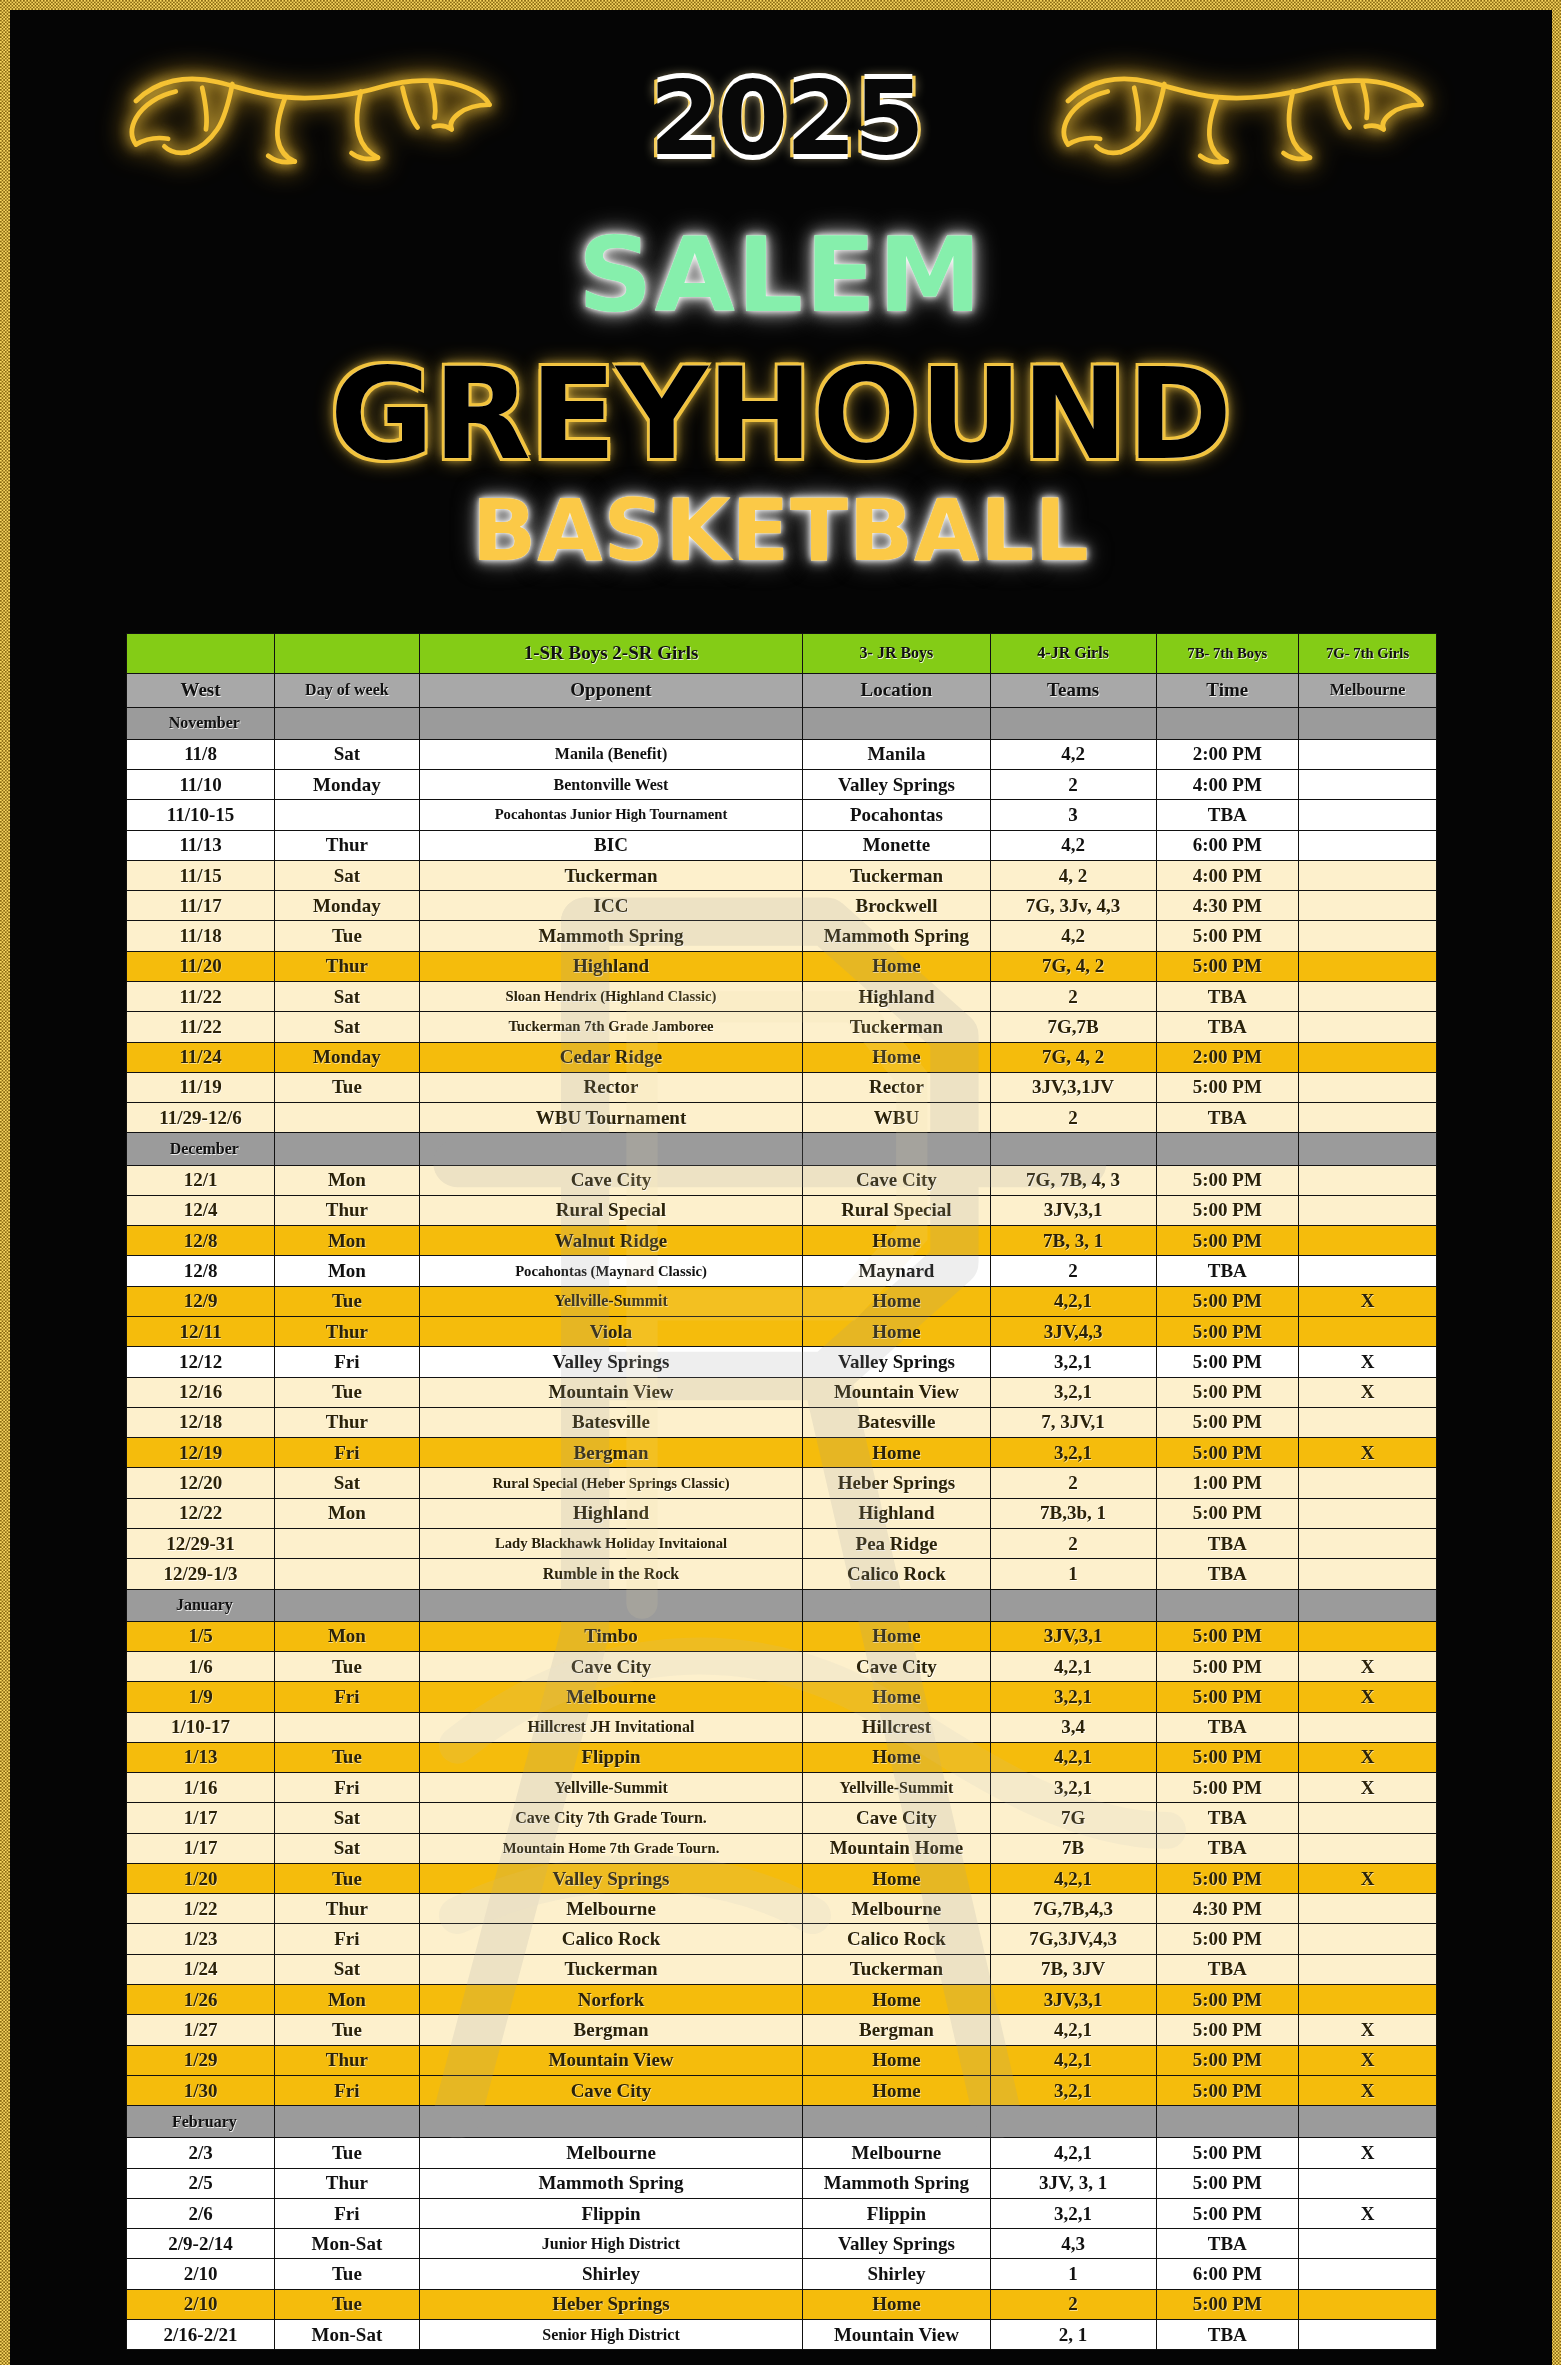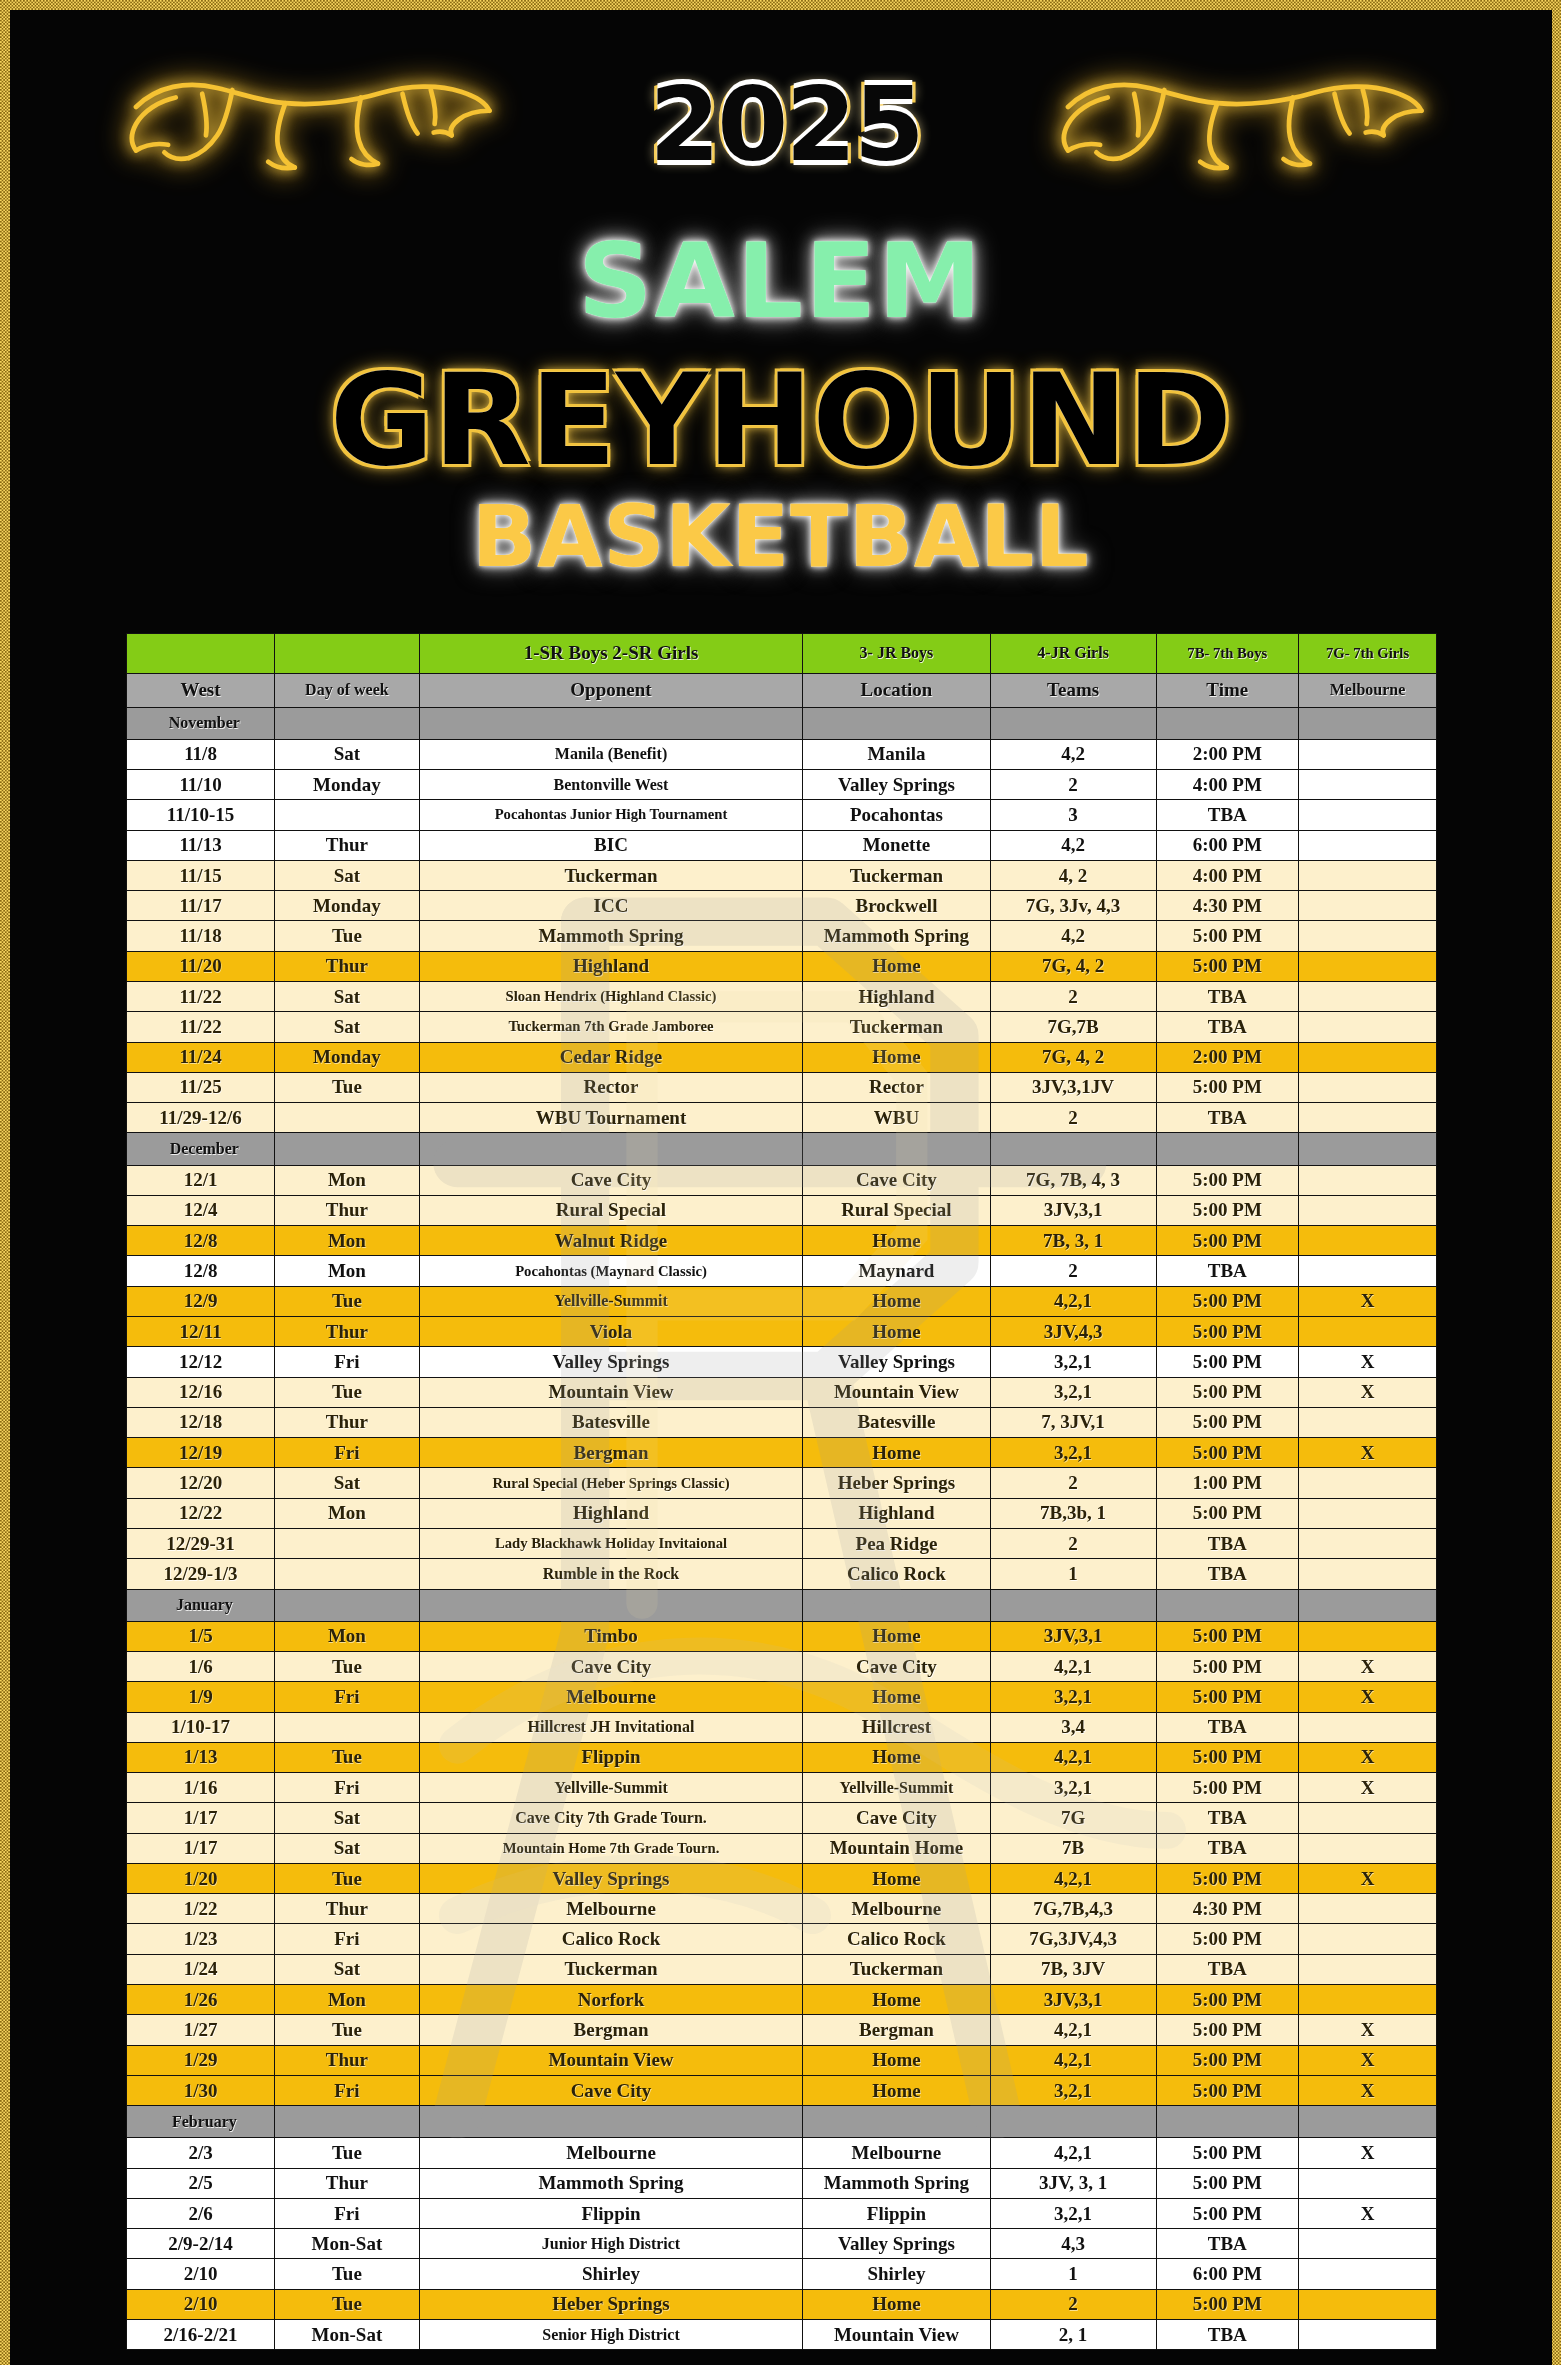--- a/index.html
+++ b/index.html
@@ -11,21 +11,21 @@
     position:absolute;inset:0;
     padding:9.5px;
     box-sizing:border-box;
     background:
       repeating-conic-gradient(#f7d560 0% 25%, #8a6a12 0% 50%) 0 0/3.3px 3.3px,
       #e3b93a;
   }
   #frame-inner{position:absolute;inset:9.5px;background:#050505;}
 
   
-  #header{position:absolute;left:9.5px;top:7px;width:1542px;height:610px;overflow:hidden;}
+  #header{position:absolute;left:9.5px;top:1px;width:1542px;height:610px;overflow:hidden;}
 
   .dog{position:absolute;top:62px;width:378px;height:109px;}
   .dog svg{width:100%;height:100%;display:block;
     filter: drop-shadow(0 0 6.6px #ffd24a) drop-shadow(0 0 13.2px #e0a820);}
   #dog-left{left:109px;}
   #dog-right{left:1041px;}
 
   #year{
     position:absolute;left:497px;top:66px;width:558px;height:104px;
     text-align:center;
@@ -322,21 +322,21 @@
           <tr class="home">
             <td>11/24</td>
             <td>Monday</td>
             <td>Cedar Ridge</td>
             <td>Home</td>
             <td>7G, 4, 2</td>
             <td>2:00 PM</td>
             <td></td>
           </tr>
           <tr class="alt">
-            <td>11/25</td>
+            <td>11/19</td>
             <td>Tue</td>
             <td>Rector</td>
             <td>Rector</td>
             <td>3JV,3,1JV</td>
             <td>5:00 PM</td>
             <td></td>
           </tr>
           <tr class="alt">
             <td>11/29-12/6</td>
             <td></td>

